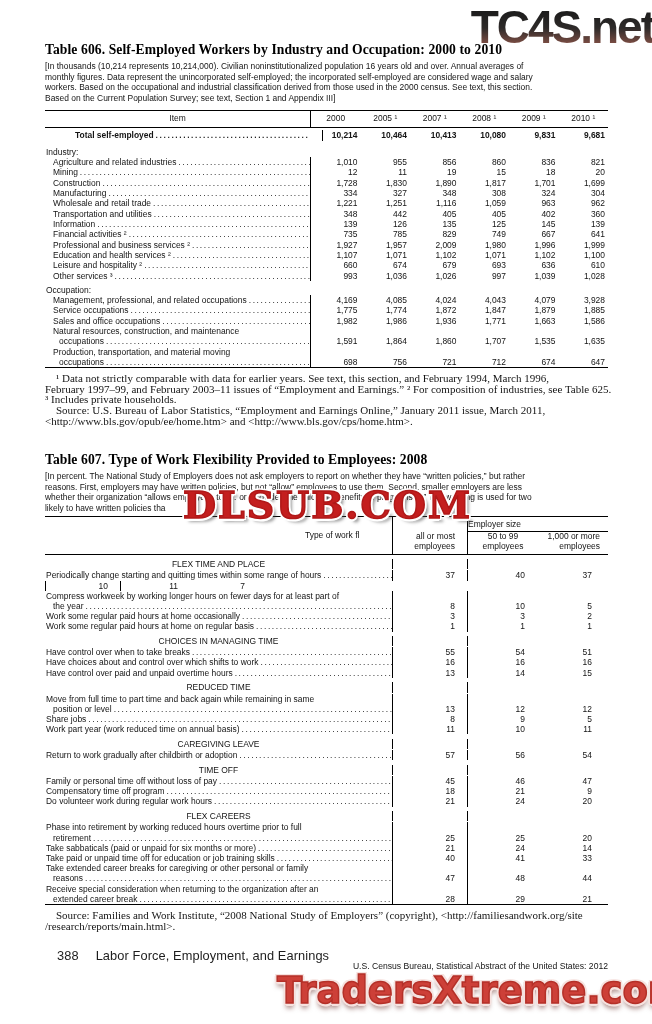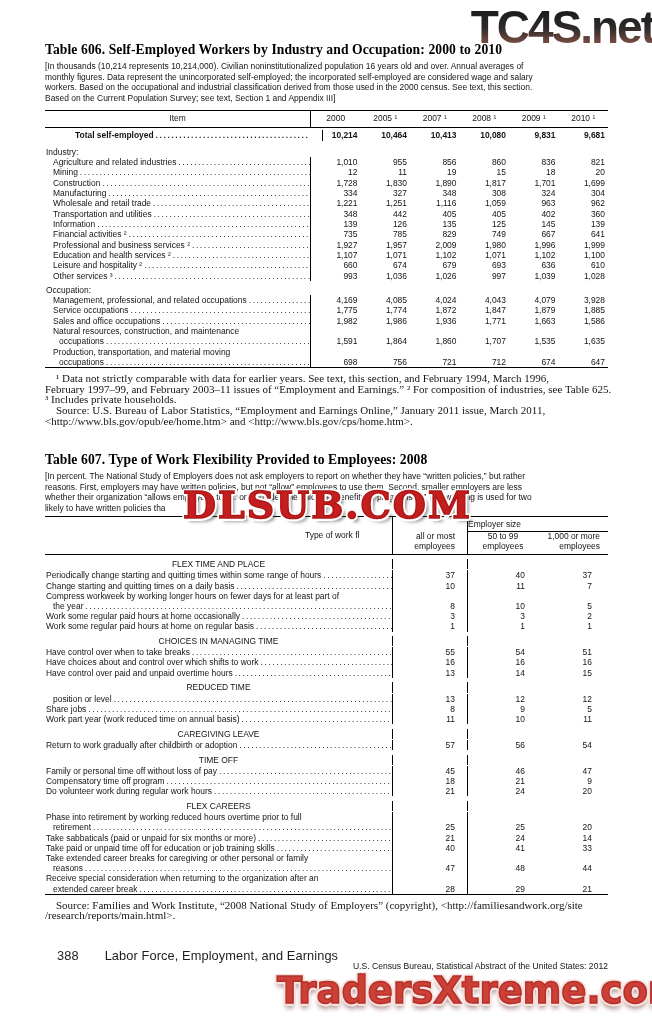--- a/index.html
+++ b/index.html
@@ -50,21 +50,21 @@
   .grp-title{text-align:left;border-bottom:1px solid #000;padding:2px 0;}
   .grp-cols{display:flex;flex:1;align-items:flex-end;padding-bottom:2px;line-height:9.9px;}
   .c2h{width:70px;text-align:center;box-sizing:border-box;}
   .c3h{flex:1;text-align:right;padding-right:8px;box-sizing:border-box;}
   .row-sec{padding-top:4.5px;padding-bottom:1px;}
   .row-sec .stub607{justify-content:center;text-align:center;}
   .t607 .row-item .stub607{padding-left:1px;}
   .t607 .row-wrap1 .stub607{padding-left:1px;}
   .t607 .row-wrap2 .stub607{padding-left:8px;}
   
-  .footer-left{position:absolute;left:57px;top:948px;font-size:12.8px;color:#1d1d1d;display:flex;gap:26px;letter-spacing:.1px;}
+  .footer-left{position:absolute;left:57px;top:948px;font-size:12.8px;color:#1d1d1d;display:flex;gap:17px;letter-spacing:.1px;}
   .footer-right{position:absolute;right:44px;top:961px;font-size:8.6px;color:#141414;}
   
   .wm{position:absolute;z-index:6;white-space:nowrap;pointer-events:none;}
   .wm-top{right:-2px;top:0px;font-size:46px;font-weight:bold;letter-spacing:-2px;
           font-family:"Liberation Sans",sans-serif;
           background:linear-gradient(180deg,#1b1b1b 18%,#2d2a29 52%,#8f564a 88%,#9c6a5c 100%);
           -webkit-background-clip:text;background-clip:text;color:transparent;}
   .wm-mid{left:183px;top:482px;font-size:38px;font-weight:bold;letter-spacing:2px;
           font-family:"DejaVu Serif","Liberation Serif",serif;color:#c41e1e;
           -webkit-text-stroke:1.5px #b01818;
@@ -414,24 +414,20 @@
           <div class="trow row-item">
             <div class="stub607">
               <span class="lbl">Periodically change starting and quitting times within some range of hours</span>
               <span class="leader"></span>
             </div>
             <div class="c1">37</div>
             <div class="c2">40</div>
             <div class="c3">37</div>
           </div>
           <div class="trow row-item">
-            <div class="stub607">
-              <span class="lbl">Change starting and quitting times on a daily basis</span>
-              <span class="leader"></span>
-            </div>
             <div class="c1">10</div>
             <div class="c2">11</div>
             <div class="c3">7</div>
           </div>
           <div class="trow row-wrap1">
             <div class="stub607">
               <span class="lbl">Compress workweek by working longer hours on fewer days for at least part of</span>
             </div>
             <div class="c1"></div>
             <div class="c2"></div>
@@ -495,20 +491,28 @@
               <span class="lbl">Have control over paid and unpaid overtime hours</span>
               <span class="leader"></span>
             </div>
             <div class="c1">13</div>
             <div class="c2">14</div>
             <div class="c3">15</div>
           </div>
           <div class="trow row-sec">
             <div class="stub607">
               <span class="lbl">REDUCED TIME</span>
+            </div>
+            <div class="c1"></div>
+            <div class="c2"></div>
+            <div class="c3"></div>
+          </div>
+          <div class="trow row-wrap1">
+            <div class="stub607">
+              <span class="lbl">Move from full time to part time and back again while remaining in same</span>
             </div>
             <div class="c1"></div>
             <div class="c2"></div>
             <div class="c3"></div>
           </div>
           <div class="trow row-wrap2">
             <div class="stub607">
               <span class="lbl">position or level</span>
               <span class="leader"></span>
             </div>

